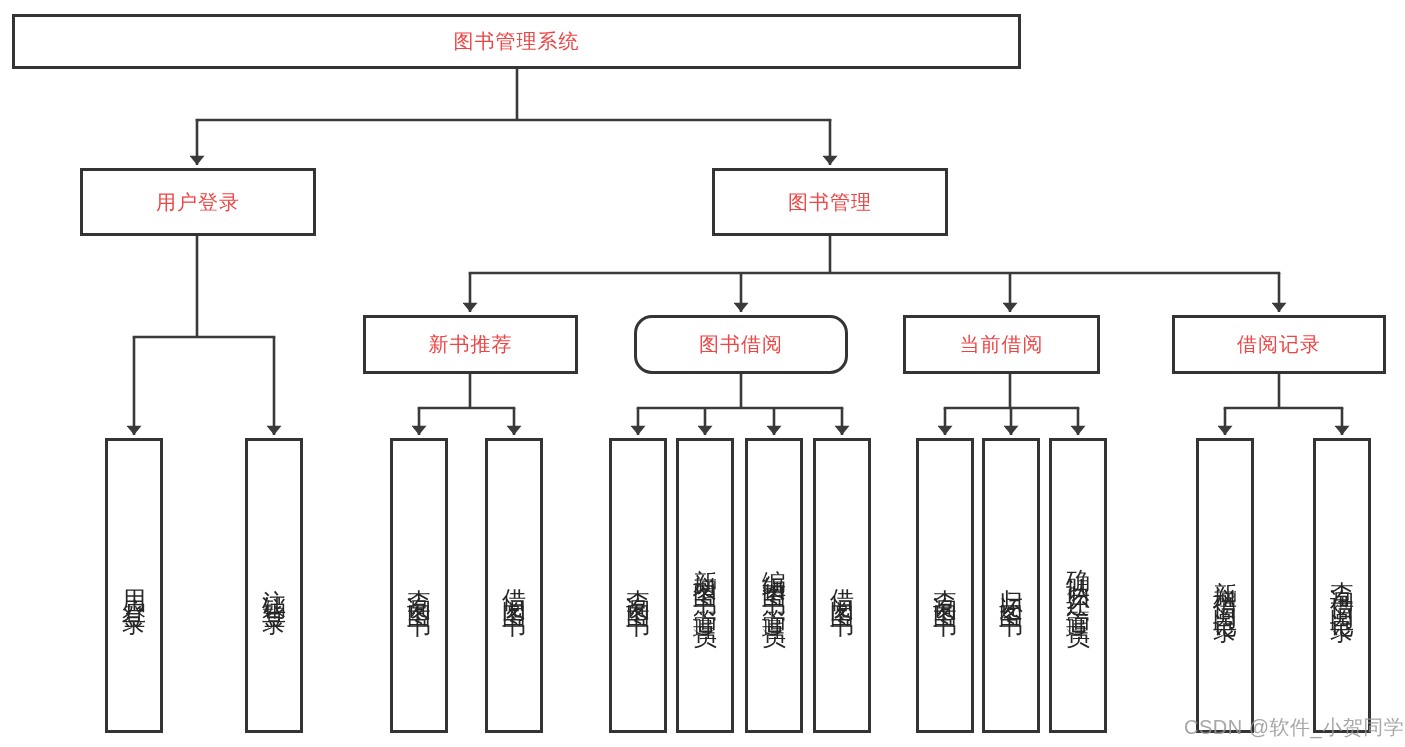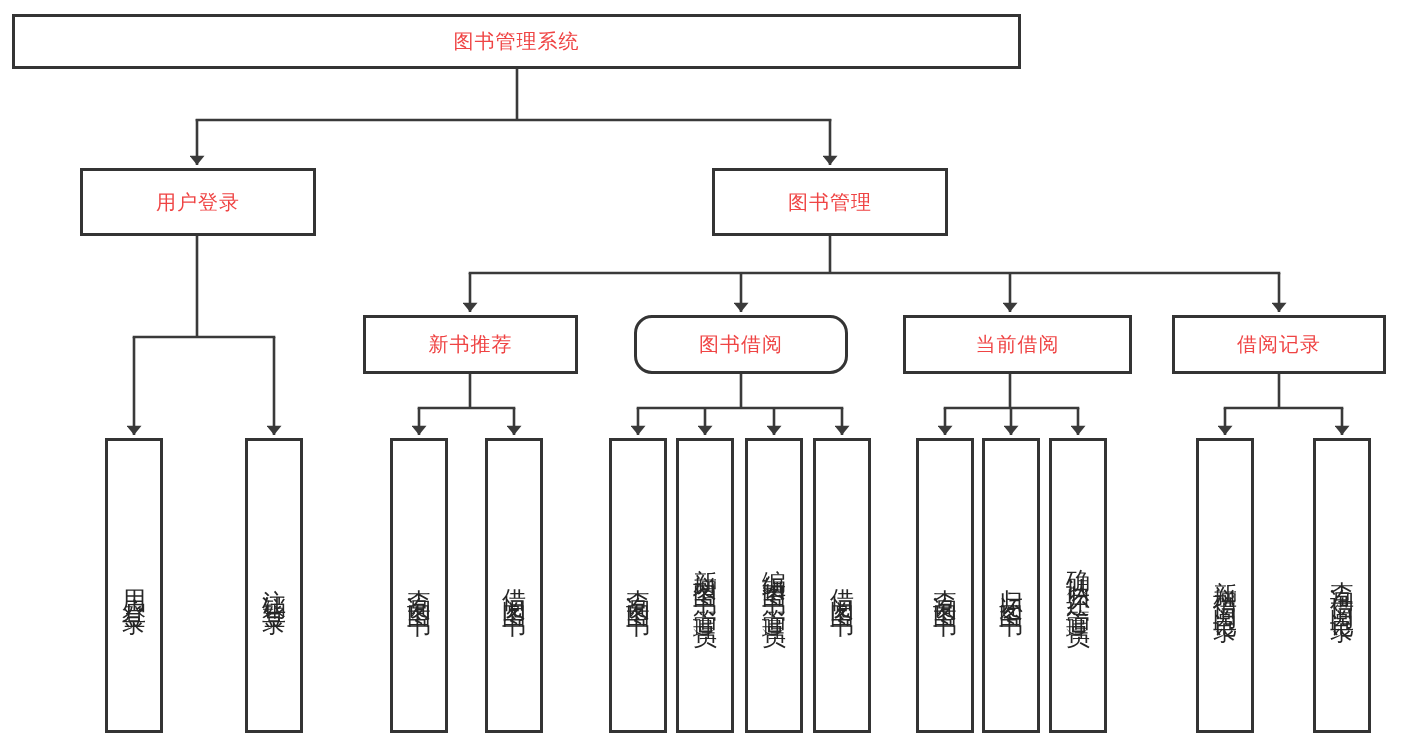--- a/index.html
+++ b/index.html
@@ -46,21 +46,21 @@
     color:#262626;
     white-space:nowrap;
   }
   
   #n-root{left:12px;top:14px;width:1009px;height:55px;}
   #n-user-login{left:80px;top:168px;width:236px;height:68px;}
   #n-book-mgmt{left:712px;top:168px;width:236px;height:68px;}
   .l3{top:315px;height:59px;}
   #n-newbook{left:363px;width:215px;}
   #n-borrow{left:634px;width:214px;border-radius:18px;}
-  #n-current{left:903px;width:229px;}
+  #n-current{left:903px;width:197px;}
   #n-records{left:1172px;width:214px;}
   #lf-g1c1{left:105px;} #lf-g1c2{left:245px;}
   #lf-g2c1{left:390px;} #lf-g2c2{left:485px;}
   #lf-g3c1{left:609px;} #lf-g3c2{left:676px;} #lf-g3c3{left:745px;} #lf-g3c4{left:813px;}
   #lf-g4c1{left:916px;} #lf-g4c2{left:982px;} #lf-g4c3{left:1049px;}
   #lf-g5c1{left:1196px;} #lf-g5c2{left:1313px;}
   #watermark{
     position:absolute;left:1184px;top:714px;
     font-size:20px;
     color:rgba(150,150,150,0.85);
@@ -176,14 +176,15 @@
     <span class="vlabel">确认归还（管理员）</span>
   </div>
 
   <div class="leaf" id="lf-g5c1">
     <span class="vlabel">新增借阅记录</span>
   </div>
   <div class="leaf" id="lf-g5c2">
     <span class="vlabel">查询借阅记录</span>
   </div>
 
+  <div id="watermark">CSDN @软件_小贺同学</div>
 
 </div>
 
 </body></html>

